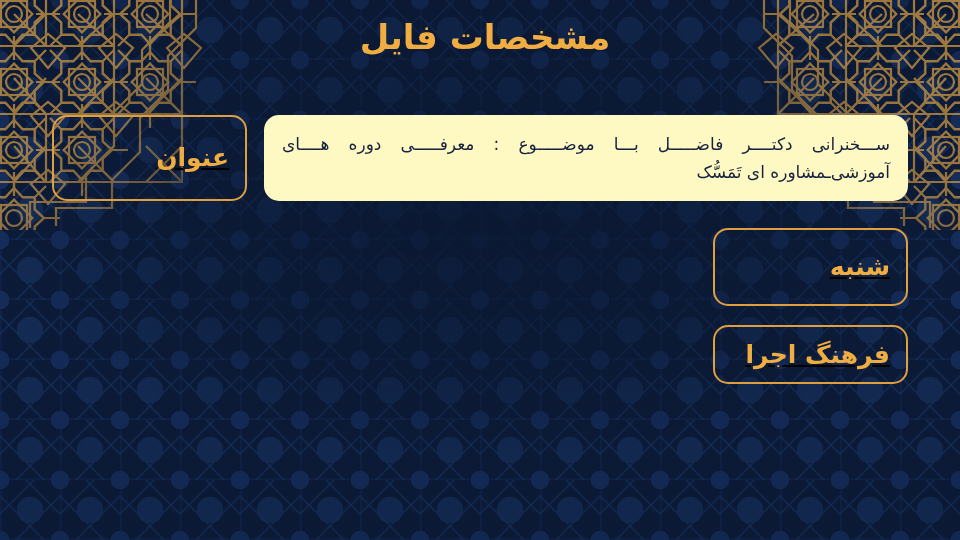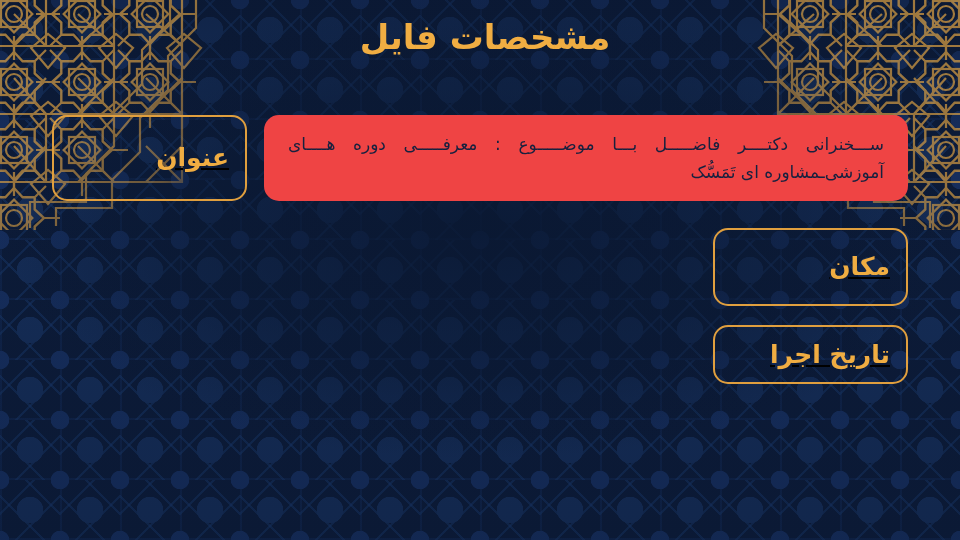--- a/index.html
+++ b/index.html
@@ -114,26 +114,26 @@
   .label-box .label-text {
     color: #f0ad42;
     font-size: 25px;
     font-weight: bold;
     line-height: 1.2;
     white-space: nowrap;
   }
 
   .value-box {
     flex: 1 1 auto;
-    background: #ef4444;
+    background: #fef9c3;
     border-radius: 15px;
     display: flex;
     align-items: center;
     justify-content: flex-start;
-    padding: 0 24px;
+    padding: 0 18px;
     box-sizing: border-box;
     overflow: hidden;
   }
   .value-box .value-text {
     color: #16213f;
     font-size: 17px;
     line-height: 1.65;
     text-align: justify;
     width: 100%;
     word-break: normal;
@@ -281,24 +281,24 @@
       <div class="value-box">
         <span class="value-text">ســـخنرانی دکتــــر فاضـــــل بـــا موضـــــوع : معرفـــــی دوره هــــای آموزشی‌‌ـمشاوره ای تَمَسُّک</span>
       </div>
       <div class="label-box">
         <span class="label-text">عنوان</span>
       </div>
     </div>
 
     <div class="row row-2">
       <div class="label-box">
-        <span class="label-text">مکان</span>
+        <span class="label-text">شنبه</span>
       </div>
     </div>
 
     <div class="row row-3">
       <div class="label-box">
-        <span class="label-text">تاریخ اجرا</span>
+        <span class="label-text">فرهنگ اجرا</span>
       </div>
     </div>
 
   </div>
 </div>
 
 </body></html>

